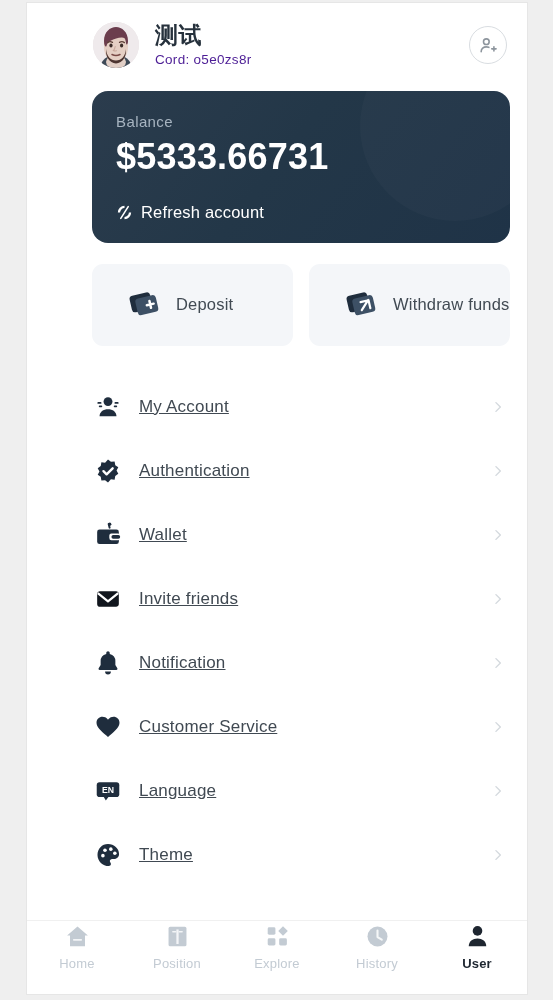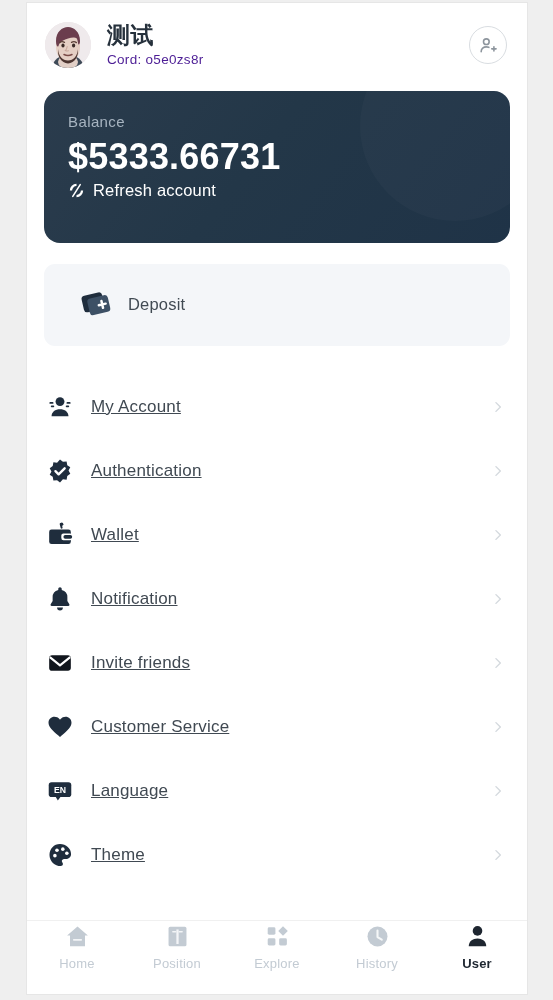--- a/index.html
+++ b/index.html
@@ -27,20 +27,21 @@
     box-shadow: 0 0 0 1px #e6e6e6;
     overflow: hidden;
     display: flex;
     flex-direction: column;
   }
 
   #scroll-area {
     flex: 1 1 auto;
     overflow: hidden;
     position: relative;
+    padding-left: 48px;
   }
 
   
   #profile-header {
     display: flex;
     align-items: center;
     padding: 16px 20px 10px 18px;
     height: 78px;
   }
 
@@ -117,21 +118,21 @@
   #balance-amount {
     margin-top: 8px;
     font-size: 36px;
     font-weight: 700;
     color: #ffffff;
     letter-spacing: .2px;
     line-height: 1.05;
   }
 
   #refresh-row {
-    margin-top: 5px;
+    margin-top: 27px;
     display: flex;
     align-items: center;
     gap: 8px;
   }
   #refresh-label {
     font-size: 16.5px;
     color: #ffffff;
     font-weight: 500;
     letter-spacing: .2px;
   }
@@ -296,20 +297,32 @@
             <g transform="rotate(-13 17 16)">
               <rect x="3" y="5" width="21" height="17" rx="3.4" fill="#1f2d3d"></rect>
               <rect x="8" y="9" width="21" height="17" rx="3.4" fill="#3d5065"></rect>
               <path d="M18.5 17.6h7M22 14.1v7" stroke="#ffffff" stroke-width="2.5" stroke-linecap="round"></path>
             </g>
           </svg>
         </div>
         <div class="action-label">Deposit</div>
       </div>
 
+      <div class="action-tile">
+        <div class="action-icon">
+          <svg width="34" height="34" viewBox="0 0 34 34">
+            <g transform="rotate(-13 17 16)">
+              <rect x="3" y="5" width="21" height="17" rx="3.4" fill="#1f2d3d"></rect>
+              <rect x="8" y="9" width="21" height="17" rx="3.4" fill="#3d5065"></rect>
+              <path d="M24 13.4l-8.6 8.6M16 13.8h8.2v8.2" stroke="#ffffff" stroke-width="2.2" fill="none" stroke-linecap="round" stroke-linejoin="round"></path>
+            </g>
+          </svg>
+        </div>
+        <div class="action-label">Withdraw funds</div>
+      </div>
     </div>
 
     <div id="menu-list">
 
       <div class="menu-item">
         <span class="menu-icon">
           <svg width="26" height="26" viewBox="0 0 24 24" fill="#1f2d3d">
             <circle cx="12" cy="7" r="4.1"></circle>
             <path d="M4.2 20.6c0-4.2 3.5-6.6 7.8-6.6s7.8 2.4 7.8 6.6z"></path>
             <path d="M3 8.2h2.2M18.8 8.2H21M4.3 11.4h1.6M18.1 11.4h1.6" stroke="#1f2d3d" stroke-width="1.6" stroke-linecap="round"></path>
@@ -351,41 +364,41 @@
         <span class="menu-label">Wallet</span>
         <span class="menu-chevron">
           <svg width="14" height="14" viewBox="0 0 24 24" fill="none" stroke="#cfd5da" stroke-width="2.4" stroke-linecap="round" stroke-linejoin="round">
               <path d="M8.5 4.5L16 12l-7.5 7.5"></path>
             </svg>
         </span>
       </div>
 
       <div class="menu-item">
         <span class="menu-icon">
+          <svg width="26" height="26" viewBox="0 0 24 24" fill="#11161d">
+            <path d="M2 7.4c0-1.5 1.2-2.6 2.6-2.6h14.8c1.4 0 2.6 1.1 2.6 2.6v9.2c0 1.5-1.2 2.6-2.6 2.6H4.6A2.6 2.6 0 0 1 2 16.6z"></path>
+            <path d="M2.6 6.6L12 14.2l9.4-7.6" stroke="#ffffff" stroke-width="2" fill="none" stroke-linejoin="round"></path>
+          </svg>
+        </span>
+        <span class="menu-label">Invite friends</span>
+        <span class="menu-chevron">
+          <svg width="14" height="14" viewBox="0 0 24 24" fill="none" stroke="#cfd5da" stroke-width="2.4" stroke-linecap="round" stroke-linejoin="round">
+              <path d="M8.5 4.5L16 12l-7.5 7.5"></path>
+            </svg>
+        </span>
+      </div>
+
+      <div class="menu-item">
+        <span class="menu-icon">
           <svg width="26" height="26" viewBox="0 0 24 24" fill="#1f2d3d">
             <path d="M12 1.2c.9 0 1.6.7 1.6 1.6v.8a6.8 6.8 0 0 1 5.2 6.6v3.6l1.8 3.1c.4.7-.1 1.6-.9 1.6H4.3c-.8 0-1.3-.9-.9-1.6l1.8-3.1v-3.6a6.8 6.8 0 0 1 5.2-6.6v-.8c0-.9.7-1.6 1.6-1.6z"></path>
             <path d="M9.3 19.8h5.4a2.7 2.7 0 0 1-5.4 0z"></path>
           </svg>
         </span>
         <span class="menu-label">Notification</span>
-        <span class="menu-chevron">
-          <svg width="14" height="14" viewBox="0 0 24 24" fill="none" stroke="#cfd5da" stroke-width="2.4" stroke-linecap="round" stroke-linejoin="round">
-              <path d="M8.5 4.5L16 12l-7.5 7.5"></path>
-            </svg>
-        </span>
-      </div>
-
-      <div class="menu-item">
-        <span class="menu-icon">
-          <svg width="26" height="26" viewBox="0 0 24 24" fill="#11161d">
-            <path d="M2 7.4c0-1.5 1.2-2.6 2.6-2.6h14.8c1.4 0 2.6 1.1 2.6 2.6v9.2c0 1.5-1.2 2.6-2.6 2.6H4.6A2.6 2.6 0 0 1 2 16.6z"></path>
-            <path d="M2.6 6.6L12 14.2l9.4-7.6" stroke="#ffffff" stroke-width="2" fill="none" stroke-linejoin="round"></path>
-          </svg>
-        </span>
-        <span class="menu-label">Invite friends</span>
         <span class="menu-chevron">
           <svg width="14" height="14" viewBox="0 0 24 24" fill="none" stroke="#cfd5da" stroke-width="2.4" stroke-linecap="round" stroke-linejoin="round">
               <path d="M8.5 4.5L16 12l-7.5 7.5"></path>
             </svg>
         </span>
       </div>
 
       <div class="menu-item">
         <span class="menu-icon">
           <svg width="26" height="26" viewBox="0 0 24 24" fill="#1f2d3d">

